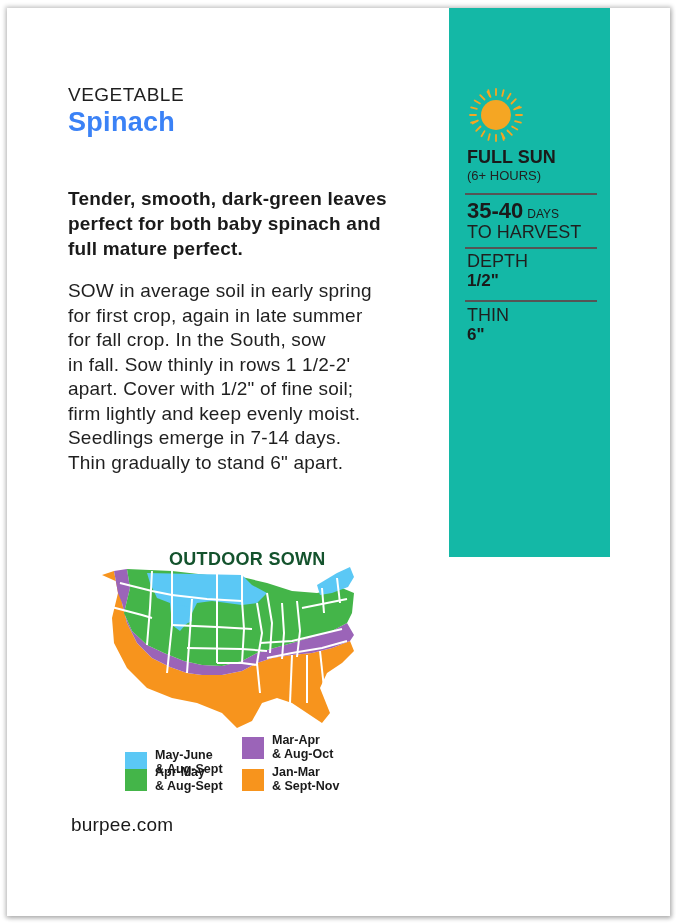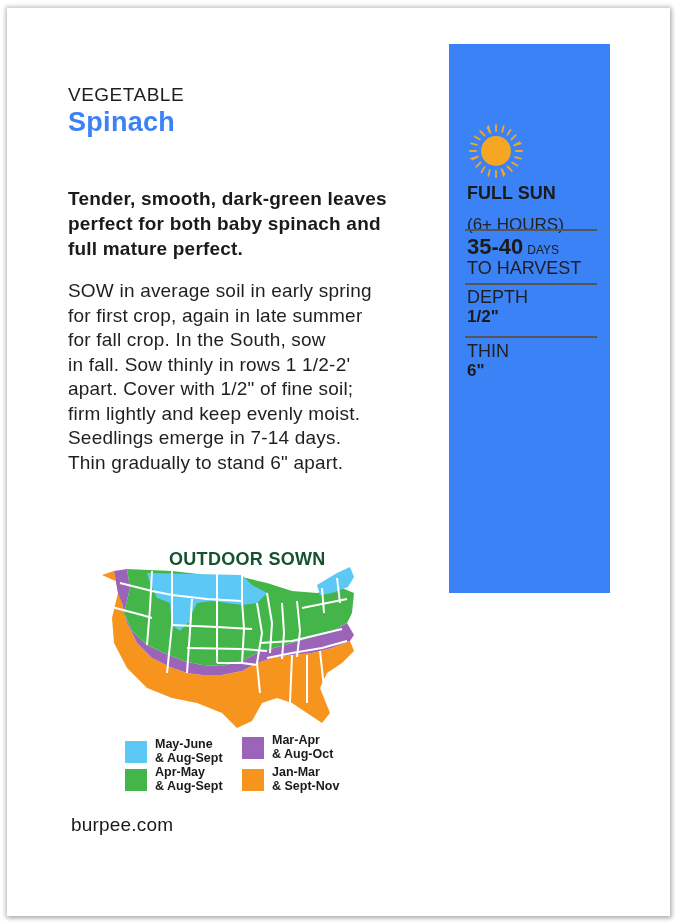--- a/index.html
+++ b/index.html
@@ -7,40 +7,39 @@
       width: 679px; height: 924px; background: #ffffff; position: relative; overflow: hidden;
       font-family: "Liberation Sans", sans-serif; color: #1a1a1a;
     }
     .card {
       position: absolute; left: 7px; top: 8px; width: 663px; height: 908px;
       background: #ffffff;
       box-shadow: 0 0 4px 2px rgba(0,0,0,0.18), 1px 2px 5px rgba(0,0,0,0.2);
     }
     .side-panel {
       position: absolute; left: 442px; top: 0; width: 161px; height: 549px;
-      background: #3b82f6;
-      margin-top: 36px;
+      background: #14b8a6;
     }
     .category { position: absolute; left: 61px; top: 76px; font-size: 19px; letter-spacing: 0.5px; color: #1f1f1f; }
     .title { position: absolute; left: 61px; top: 99px; font-size: 27px; font-weight: bold; letter-spacing: 0.3px; color: #3b82f6; }
     .variety { position: absolute; left: 61px; top: 133px; font-size: 20px; color: #222; }
     .description {
       position: absolute; left: 61px; top: 178px; width: 360px;
       font-size: 19px; font-weight: bold; line-height: 25px; color: #1a1a1a; letter-spacing: 0.2px;
     }
     .instructions {
       position: absolute; left: 61px; top: 271px; width: 370px;
       font-size: 19px; line-height: 24.5px; color: #1f1f1f; letter-spacing: 0.2px;
     }
     .instructions span { display: block; white-space: nowrap; }
     .description span { display: block; white-space: nowrap; }
 
     .sun-icon { position: absolute; left: 18px; top: 78px; width: 58px; height: 58px; }
     .sun-label { position: absolute; left: 18px; top: 139px; font-size: 18px; font-weight: bold; color: #1a1a1a; }
-    .sun-sub { position: absolute; left: 18px; top: 171px; font-size: 17px; color: #222; }
+    .sun-sub { position: absolute; left: 18px; top: 160px; font-size: 13px; color: #222; }
     .divider { position: absolute; left: 16px; width: 132px; height: 1.5px; background: #555; }
     .days-num { position: absolute; left: 18px; top: 190px; font-size: 22px; font-weight: bold; color: #1a1a1a; }
     .days-unit { font-size: 12px; font-weight: normal; margin-left: 4px; }
     .days-sub { position: absolute; left: 18px; top: 214px; font-size: 18px; color: #1f1f1f; }
     .depth-label { position: absolute; left: 18px; top: 243px; font-size: 18px; color: #1f1f1f; }
     .depth-val { position: absolute; left: 18px; top: 263px; font-size: 17px; font-weight: bold; color: #1a1a1a; }
     .thin-label { position: absolute; left: 18px; top: 297px; font-size: 18px; color: #1f1f1f; }
     .thin-val { position: absolute; left: 18px; top: 317px; font-size: 17px; font-weight: bold; color: #1a1a1a; }
 
     .map-title { position: absolute; left: 162px; top: 541px; font-size: 18px; font-weight: bold; color: #14532d; letter-spacing: 0.3px; }
@@ -157,21 +156,21 @@
       <path d="M200,92 L198,140"></path>
       <path d="M215,92 L215,140"></path>
       <path d="M228,88 L232,125"></path>
       <path d="M210,45 L235,40 L255,36"></path>
       <path d="M230,25 L232,50"></path>
       <path d="M245,15 L248,40"></path>
     </g>
   </svg>
 
   <div class="legend">
-    <div class="legend-item" style="left:0; top:4px;">
+    <div class="legend-item" style="left:0; top:15px;">
       <div class="swatch" style="background:#5bc8f5;"></div>
       <div class="legend-text">
         <span>May-June</span>
         <span>&amp; Aug-Sept</span>
       </div>
     </div>
     <div class="legend-item" style="left:117px; top:0;">
       <div class="swatch" style="background:#9b64b8;"></div>
       <div class="legend-text">
         <span>Mar-Apr</span>

